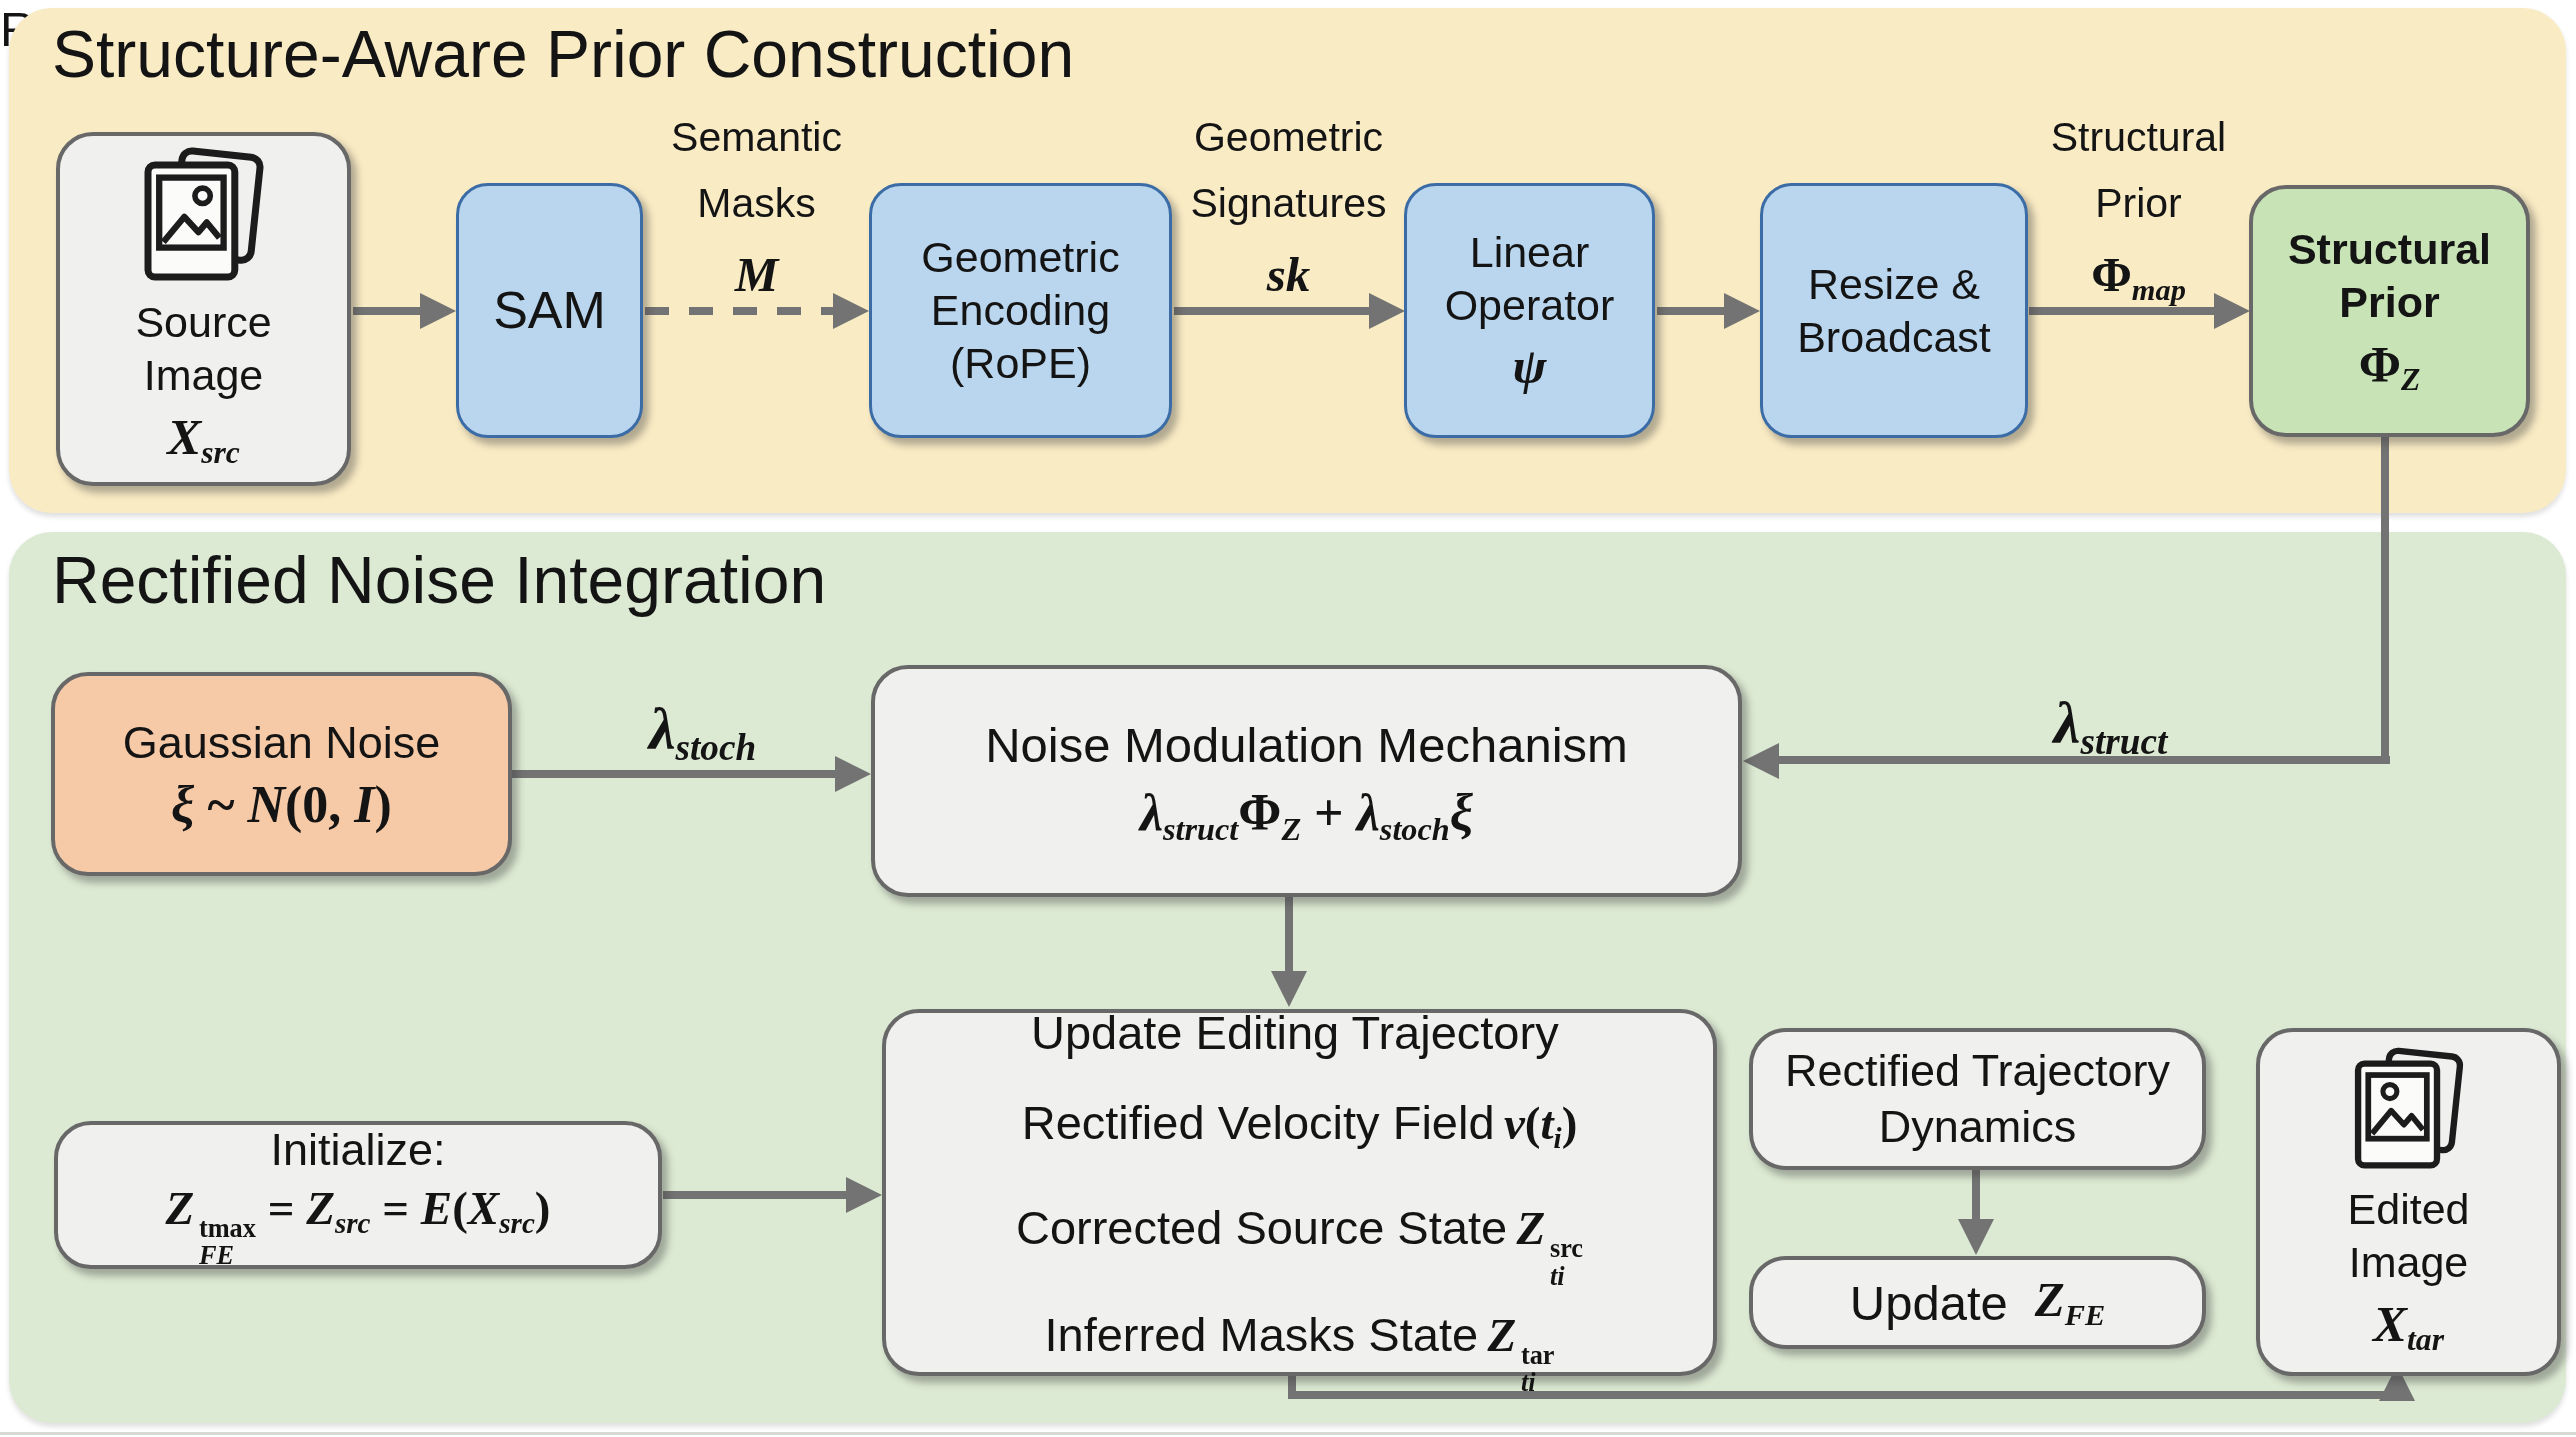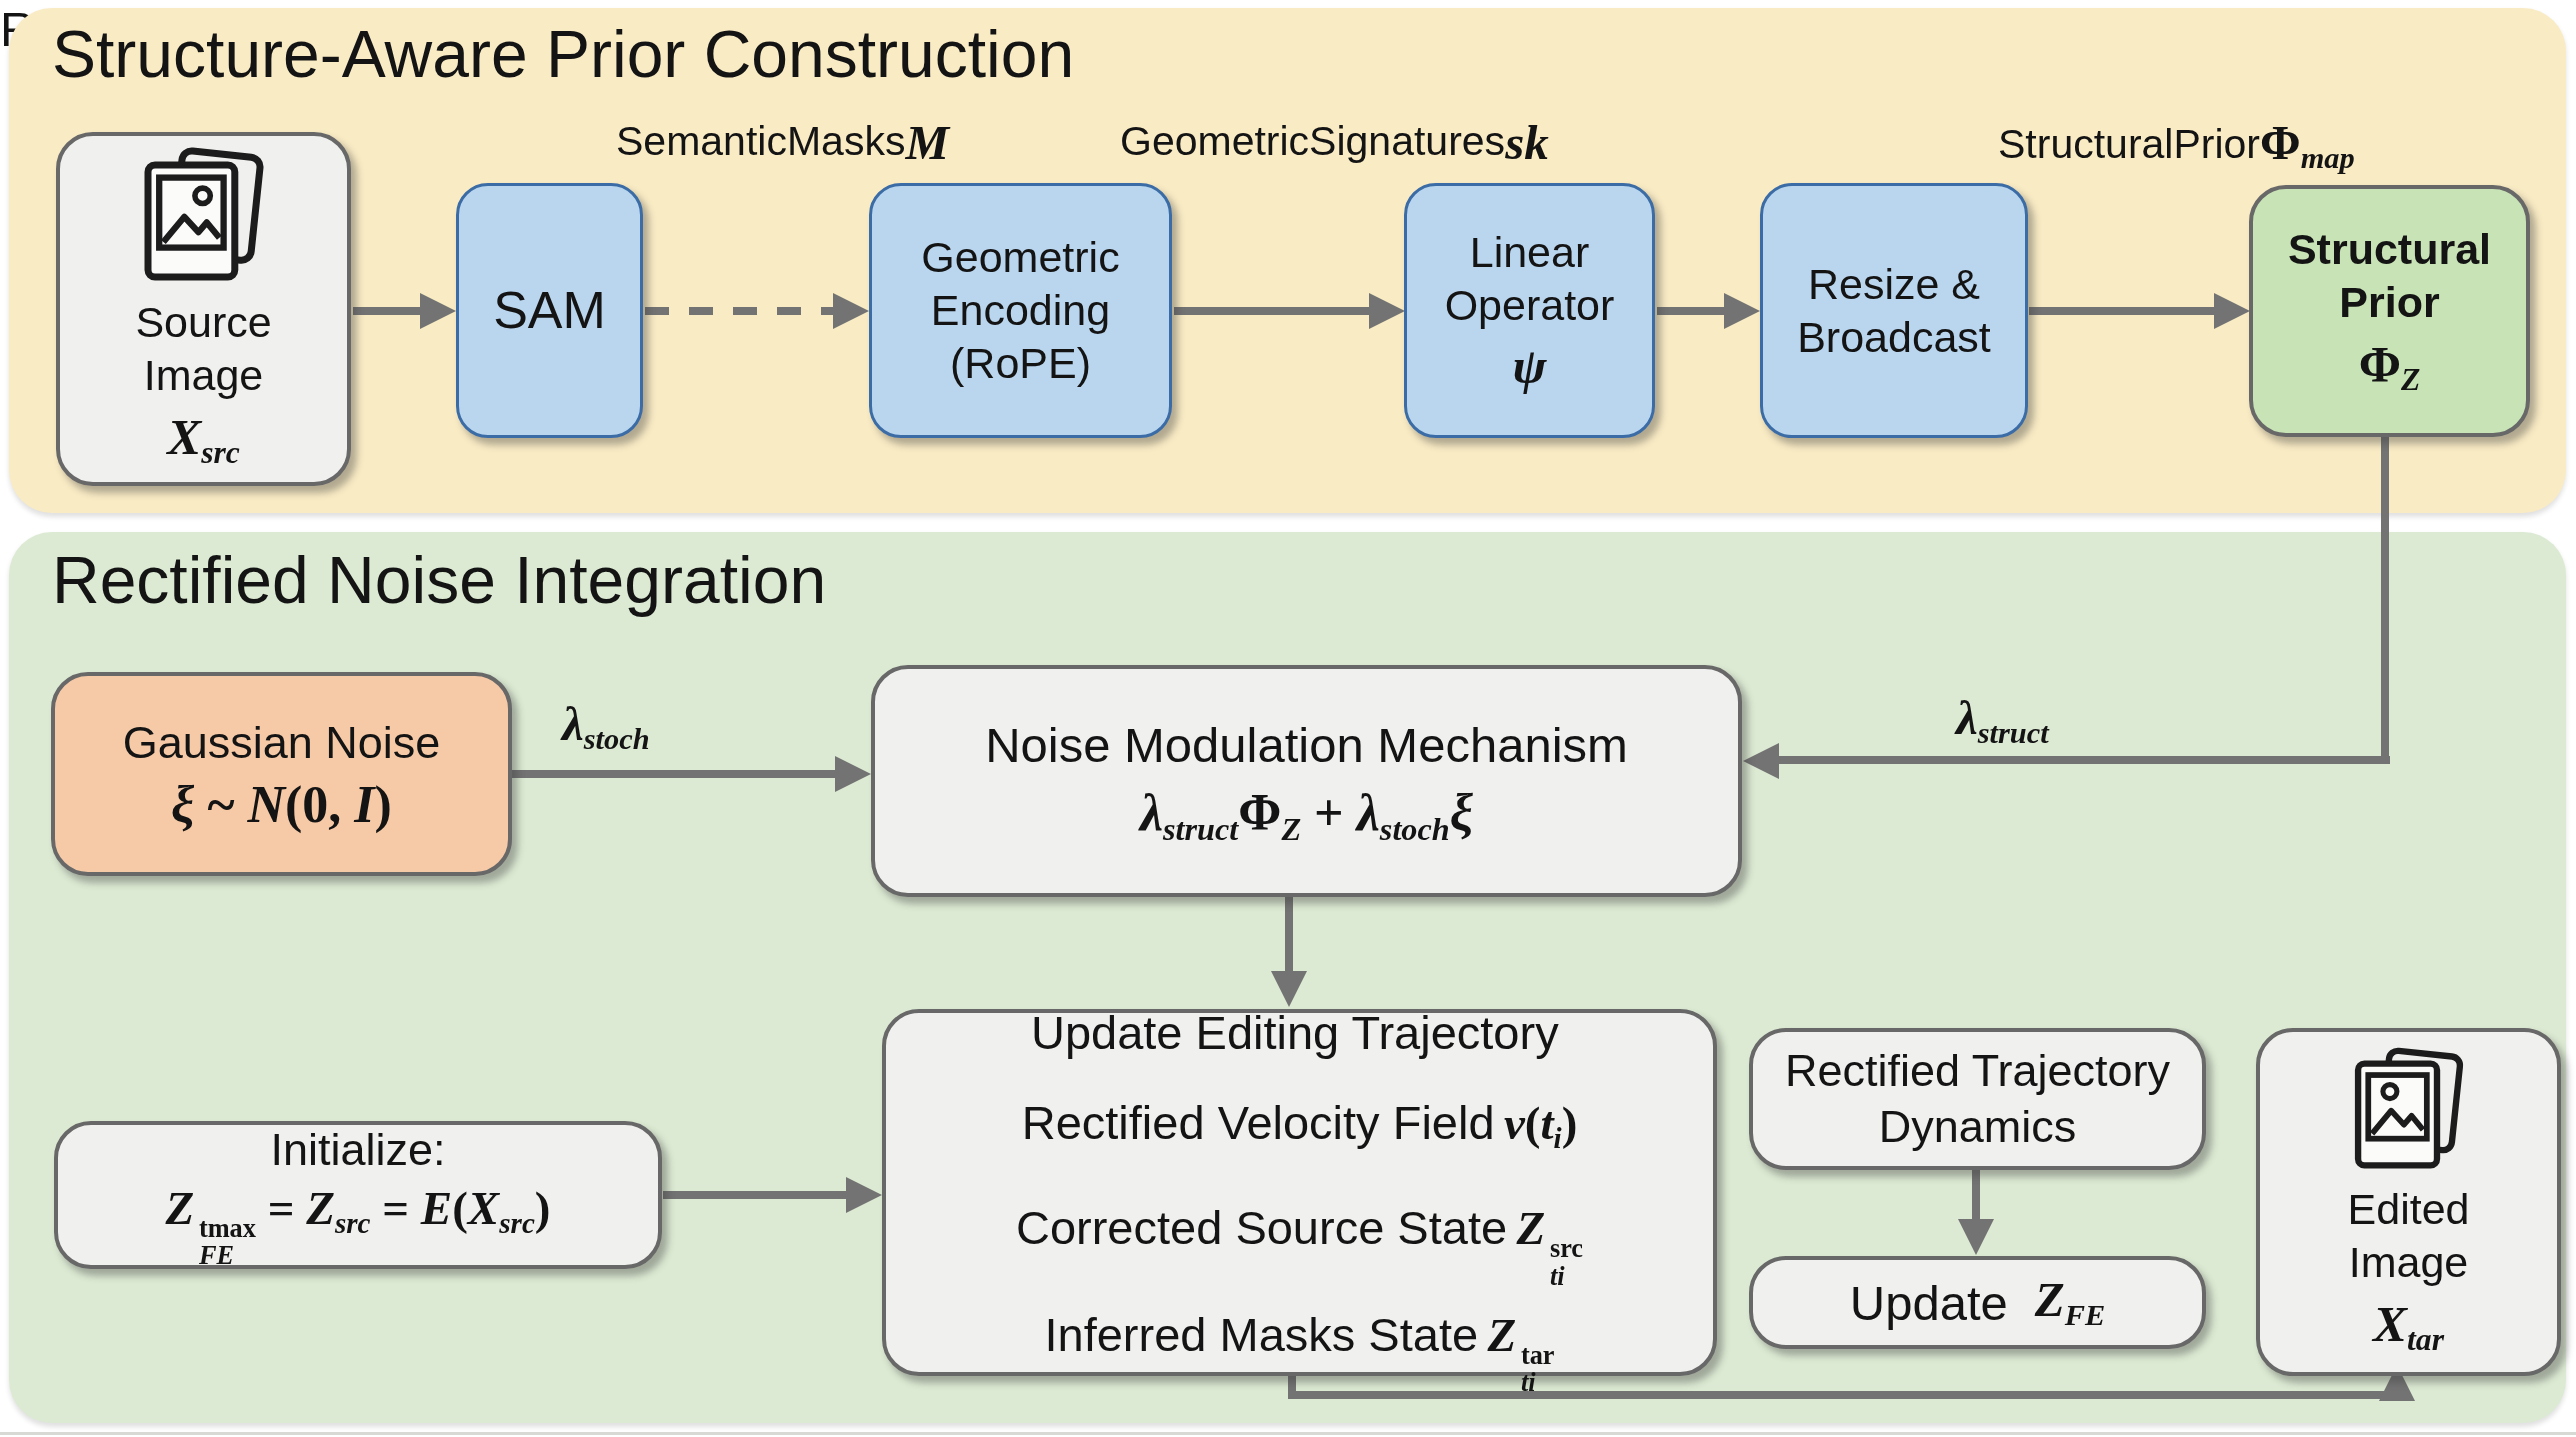--- a/index.html
+++ b/index.html
@@ -34,24 +34,24 @@
   .node-math{font-size:51px;margin-top:5.6px;}
 
   .hline{position:absolute;height:8.4px;background:var(--arrow,#737373);}
   .vline{position:absolute;width:8.4px;background:var(--arrow,#737373);}
   .dashed{background:repeating-linear-gradient(90deg,var(--arrow,#737373) 0 24px,transparent 24px 44px);}
   .head-r{position:absolute;width:0;height:0;border-top:18px solid transparent;border-bottom:18px solid transparent;border-left:36px solid var(--arrow,#737373);}
   .head-l{position:absolute;width:0;height:0;border-top:18px solid transparent;border-bottom:18px solid transparent;border-right:36px solid var(--arrow,#737373);}
   .head-d{position:absolute;width:0;height:0;border-left:18px solid transparent;border-right:18px solid transparent;border-top:36px solid var(--arrow,#737373);}
   .head-u{position:absolute;width:0;height:0;border-left:18px solid transparent;border-right:18px solid transparent;border-bottom:36px solid var(--arrow,#737373);}
 
-  .edge-label{position:absolute;display:flex;flex-direction:row;align-items:center;text-align:center;}
+  .edge-label{position:absolute;display:flex;flex-direction:column;align-items:center;text-align:center;gap:16px;}
   .el-line{font-size:41px;line-height:50px;}
   .el-math{font-size:49px;margin-top:1.9px;}
-  .lambda{position:absolute;font-size:49px;}
+  .lambda{position:absolute;font-size:60px;text-align:center;}
 
   .pic-icon{display:block;}
 
   
   #source-box{left:56px;top:132px;width:295px;height:354px;align-items:center;}
   #sam-box{left:456px;top:183px;width:187px;height:255px;}
   #rope-box{left:869px;top:183px;width:303px;height:255px;}
   #linear-box{left:1404px;top:183px;width:251px;height:255px;}
   #resize-box{left:1760px;top:183px;width:268px;height:255px;}
   #sprior-box{left:2249px;top:185px;width:281px;height:252px;}

